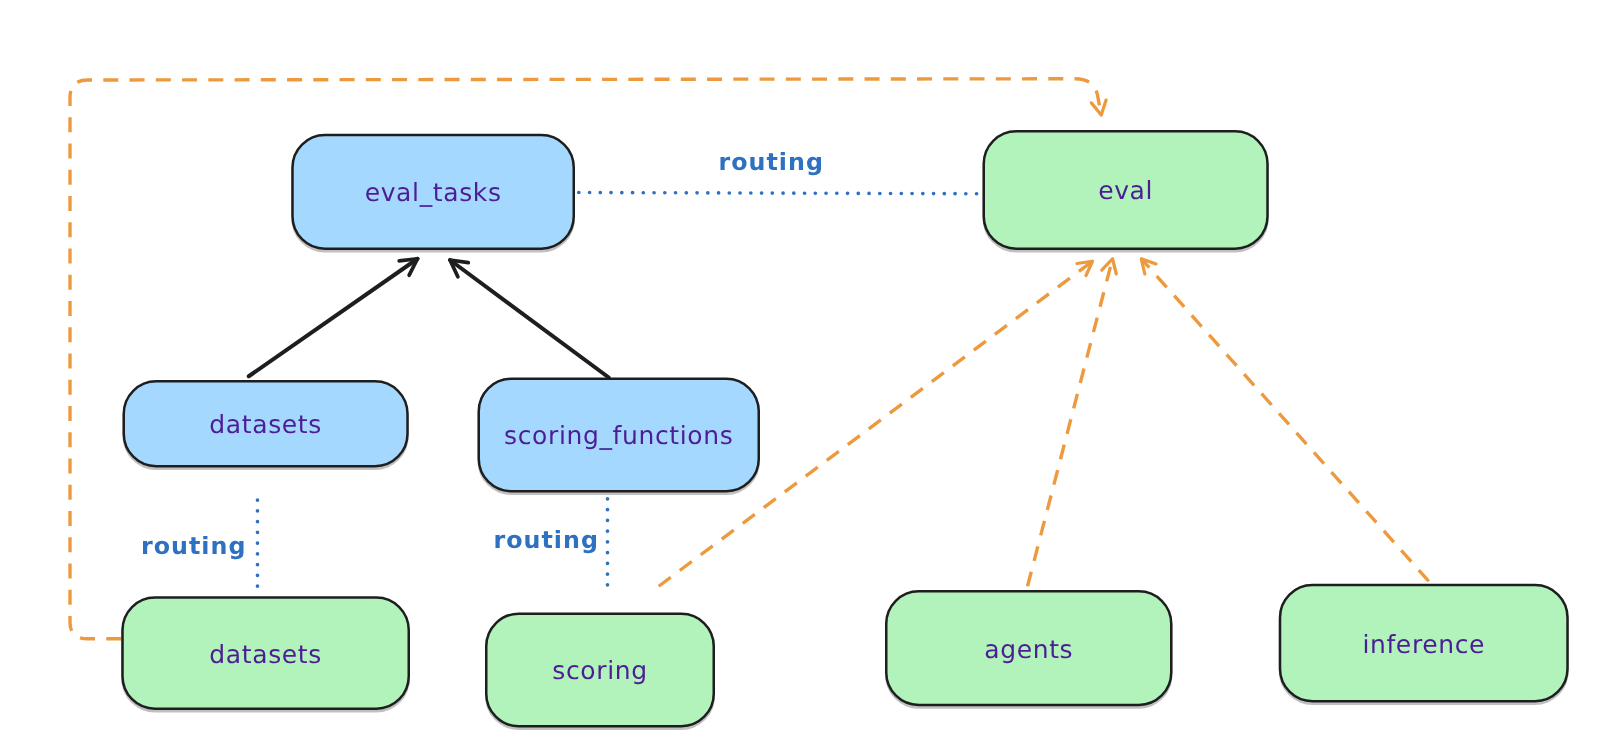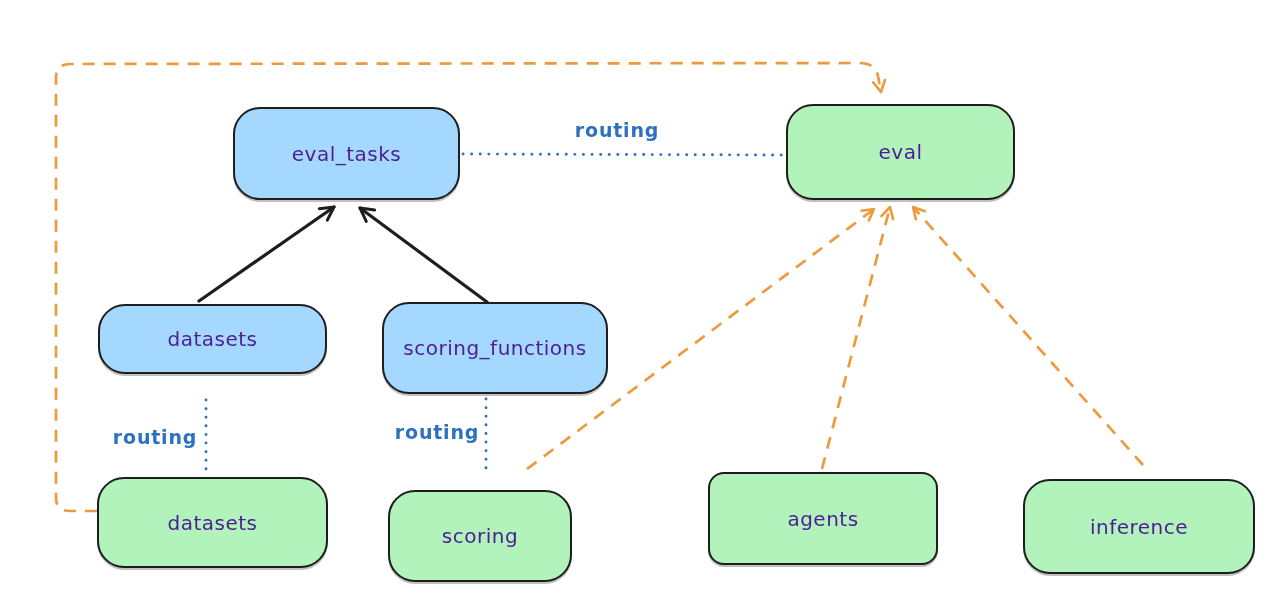--- a/index.html
+++ b/index.html
@@ -89,25 +89,25 @@
   </div>
 
   <div class="node green" style="left:97px; top:477px; width:231px; height:91px;">
     <span class="node-label">datasets</span>
   </div>
 
   <div class="node green" style="left:388px; top:472px; width:184px; height:92px;margin-top:18px;">
     <span class="node-label">scoring</span>
   </div>
 
-  <div class="node green" style="left:708px; top:472px; width:230px; height:93px;border-radius:16px;">
+  <div class="node green" style="left:708px; top:472px; width:230px; height:93px;">
     <span class="node-label">agents</span>
   </div>
 
-  <div class="node green" style="left:1023px; top:467px; width:232px; height:95px;margin-top:12px;">
+  <div class="node green" style="left:1023px; top:467px; width:232px; height:95px;">
     <span class="node-label">inference</span>
   </div>
 
   <span class="edge-label" style="left:617px; top:130px;">routing</span>
   <span class="edge-label" style="left:155px; top:437px;">routing</span>
   <span class="edge-label" style="left:437px; top:432px;">routing</span>
 
 </div>
 
 </body></html>

